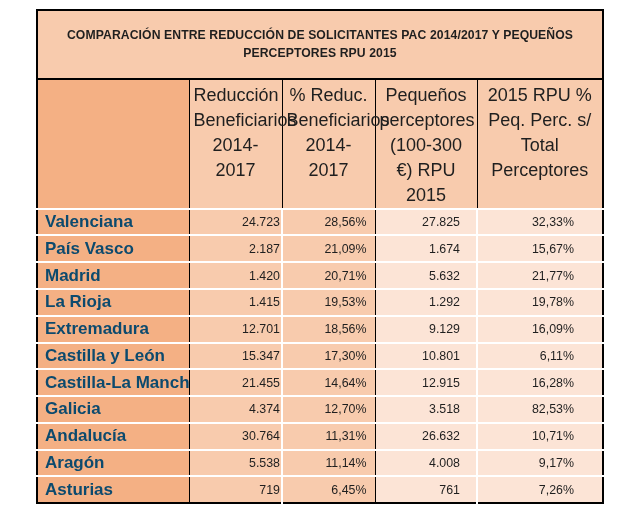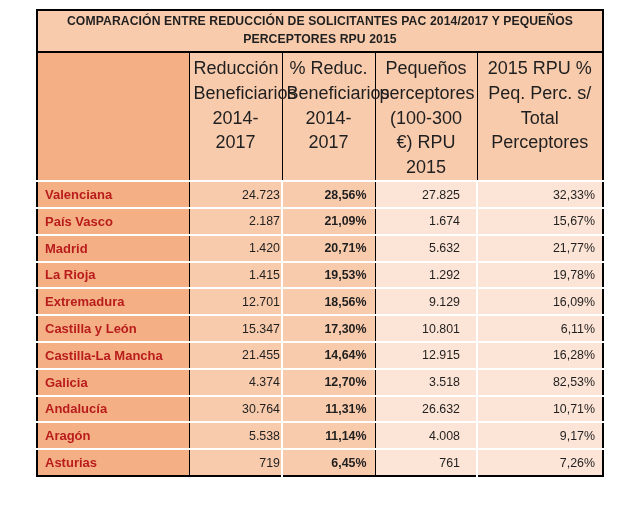--- a/index.html
+++ b/index.html
@@ -31,21 +31,21 @@
   .title-cell {
     background: var(--title-bg, #F8CBAD);
     border-bottom: 2px solid var(--border, #000000);
     height: 36px;
     text-align: center;
     vertical-align: middle;
     padding: 2px 4px;
   }
   .title-cell .title-inner {
     max-width: 545px;
-    margin: 0 auto;
+    margin: 14px auto;
     font-weight: bold;
     font-size: 12.2px;
     line-height: 1.45;
     letter-spacing: 0.1px;
   }
   
   thead th.hdr {
     background: var(--header-bg, #F8CBAD);
     font-weight: normal;
     font-size: 18px;
@@ -66,47 +66,46 @@
   tbody td {
     height: 22.8px;
     font-size: 12.4px;
     vertical-align: middle;
     overflow: hidden;
     white-space: nowrap;
   }
   td.c1 {
     background: var(--region-column-bg, #F4B084);
     font-weight: bold;
-    font-size: 13px;
-    color: #b91c1c;
+    font-size: 17px;
+    color: #0c4a6e;
     text-align: left;
     padding-left: 7px;
   }
   td.c2 {
     background: var(--pac-columns-bg, #F8CBAD);
     text-align: right;
     border-left: 1px solid var(--border, #000000);
   }
   td.c3 {
     background: var(--pac-columns-bg, #F8CBAD);
     text-align: right;
     padding-right: 8px;
     border-left: 2px solid var(--row-divider, #FFFFFF);
-    font-weight: bold;
   }
   td.c4 {
     background: var(--rpu-columns-bg, #FCE4D6);
     text-align: right;
     padding-right: 16px;
     border-left: 1px solid var(--border, #000000);
   }
   td.c5 {
     background: var(--rpu-columns-bg, #FCE4D6);
     text-align: right;
-    padding-right: 7px;
+    padding-right: 28px;
     border-left: 2px solid var(--row-divider, #FFFFFF);
   }
   
   tbody tr td { border-top: 2px solid var(--row-divider, #FFFFFF); }
   tbody tr:first-child td { border-top: none; }
 </style>
 </head>
 <body>
 
 <div class="canvas">

